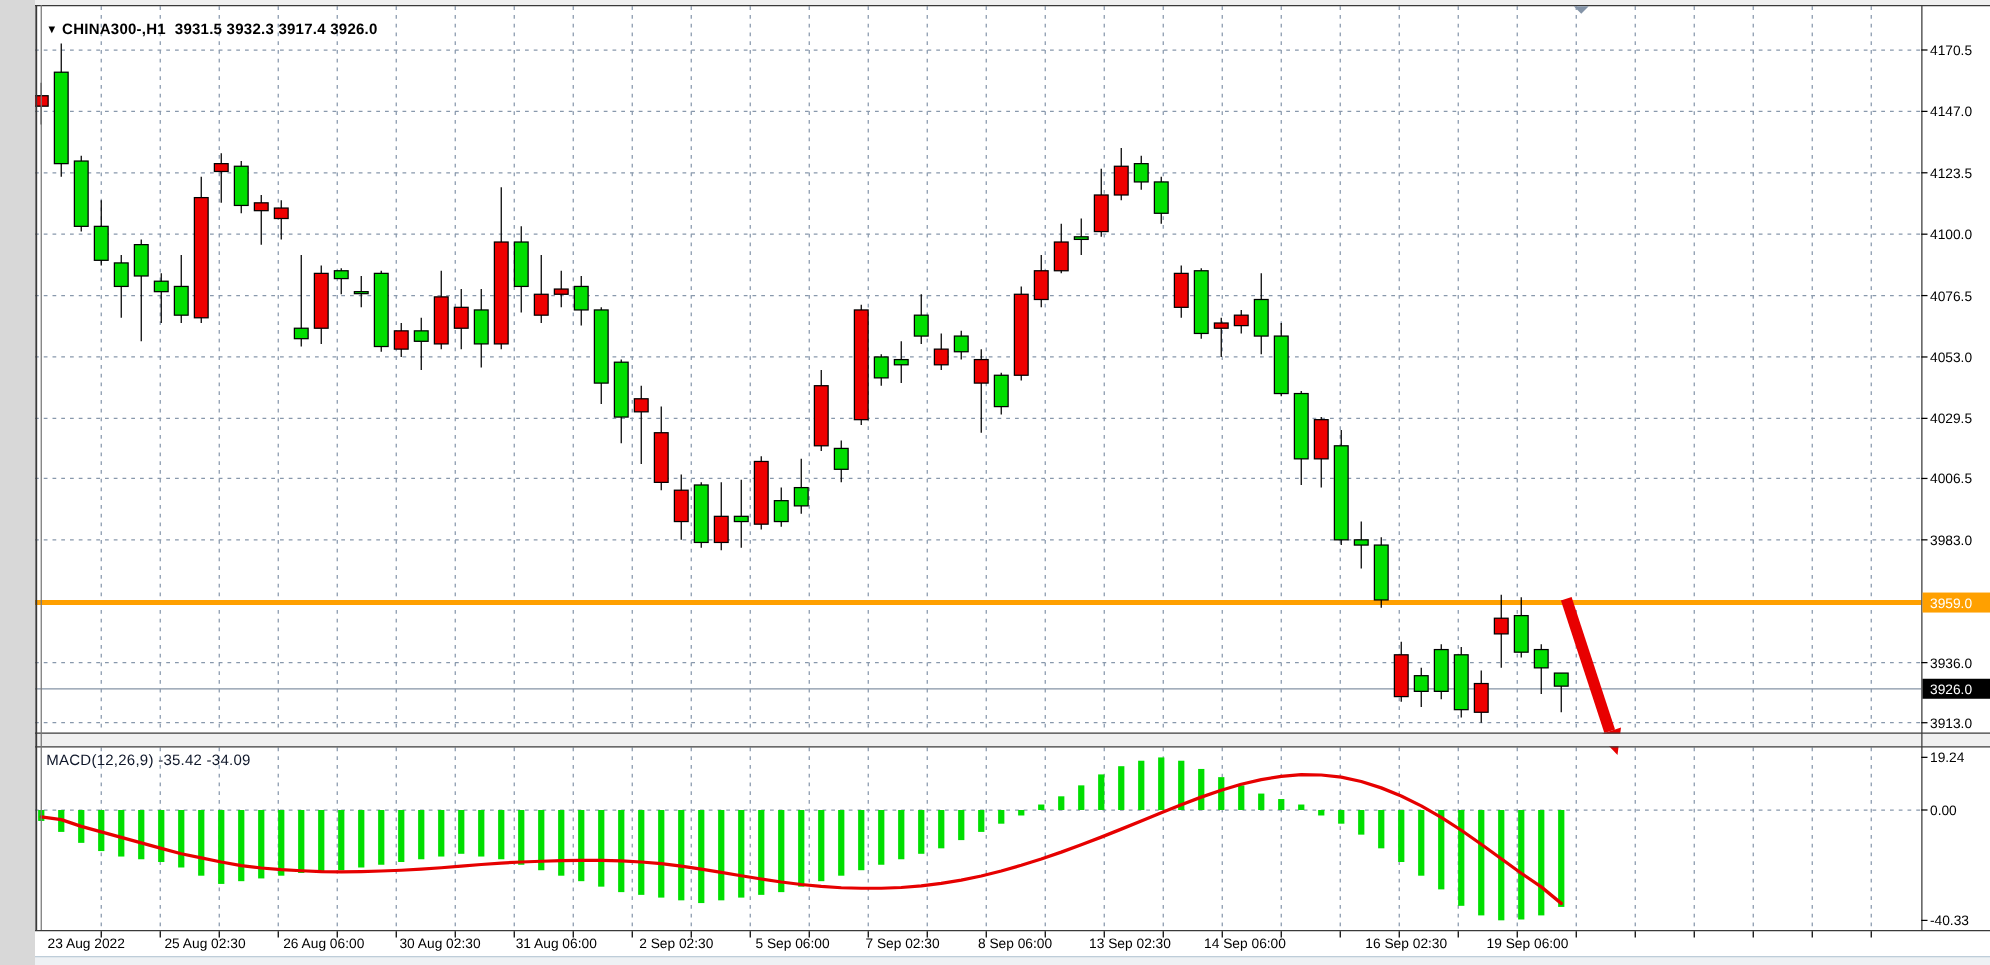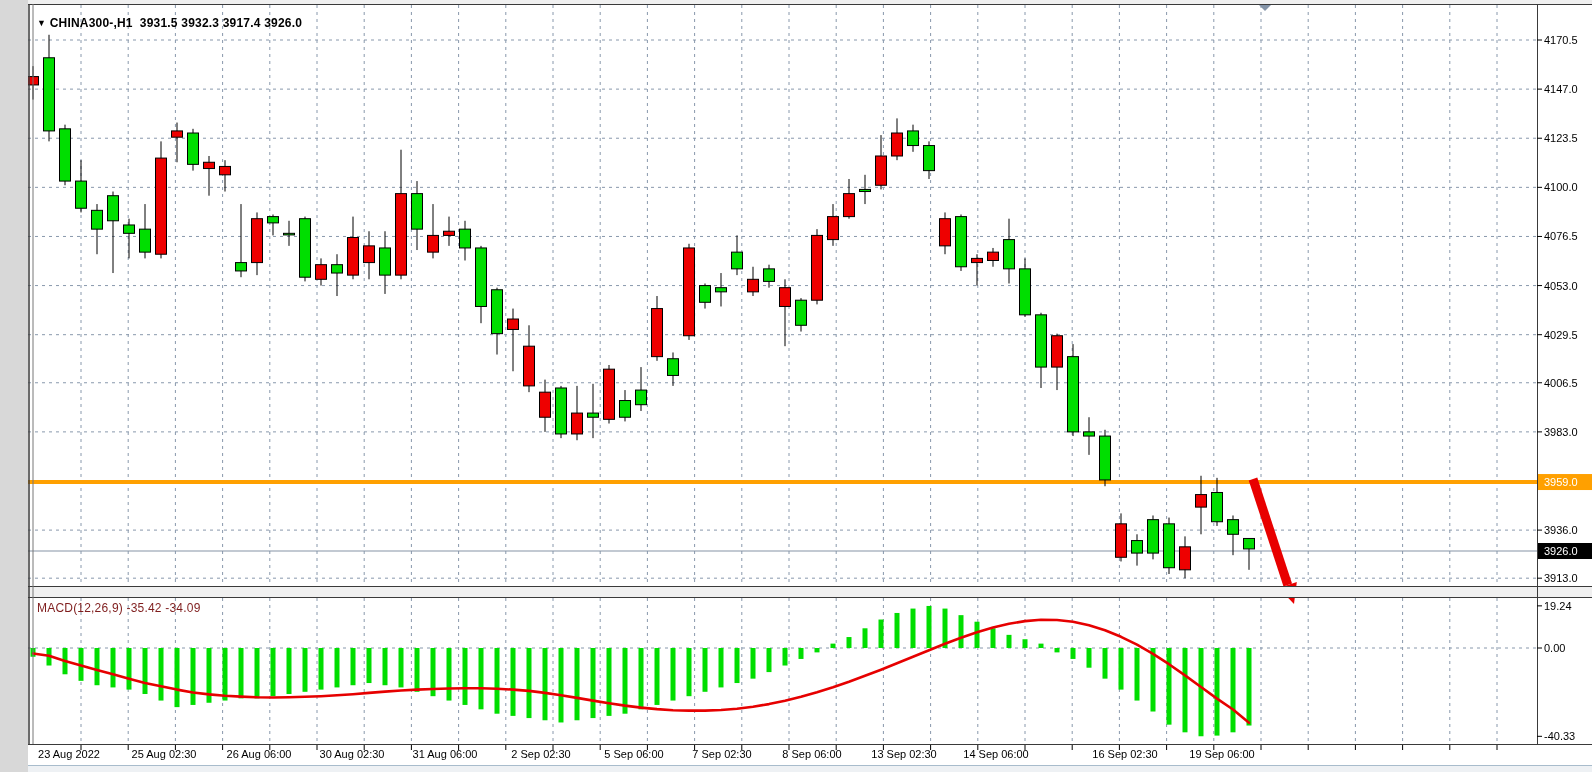--- a/index.html
+++ b/index.html
@@ -8,21 +8,21 @@
     font-family:"Liberation Sans",sans-serif;overflow:hidden;margin-left:28px;
     -webkit-font-smoothing:antialiased;
   }
   #chart-svg{position:absolute;left:0;top:0;}
   .hdr{
     position:absolute;left:9px;top:16px;font-size:12px;font-weight:bold;color:#000;
     white-space:pre;z-index:5;letter-spacing:0.2px;
   }
   .hdr .mk{font-size:9px;vertical-align:1px;}
   .macd-lab{
-    position:absolute;left:9px;top:601px;font-size:12px;color:#7f1d1d;
+    position:absolute;left:9px;top:601px;font-size:12px;color:#0f172a;
     white-space:pre;z-index:5;letter-spacing:0.2px;
   }
 </style>
 </head>
 <body>
 
 <div class="screen">
 
   <div class="hdr"><span class="mk">▼</span><span> </span><span>CHINA300-,H1</span><span>  </span><span>3931.5</span><span> </span><span>3932.3</span><span> </span><span>3917.4</span><span> </span><span>3926.0</span></div>
 

